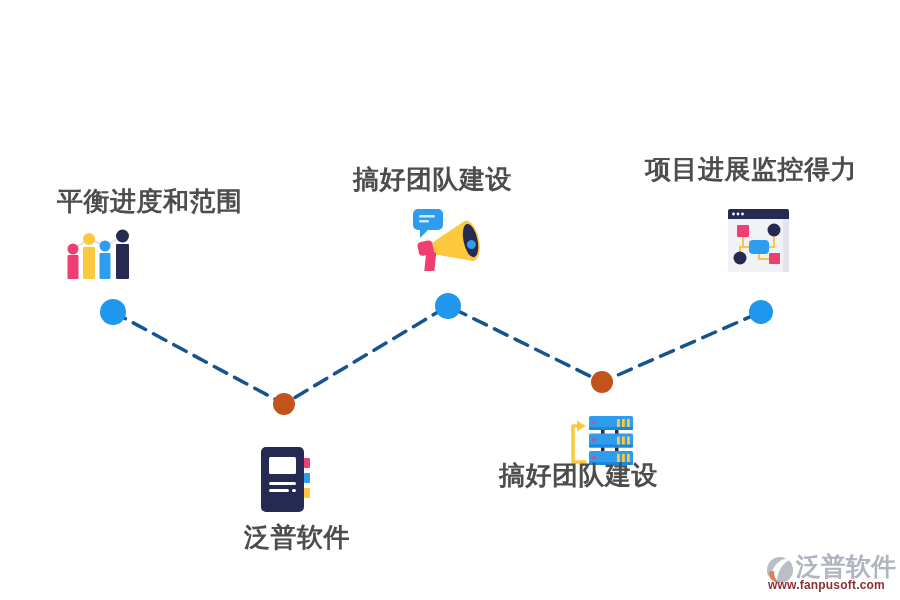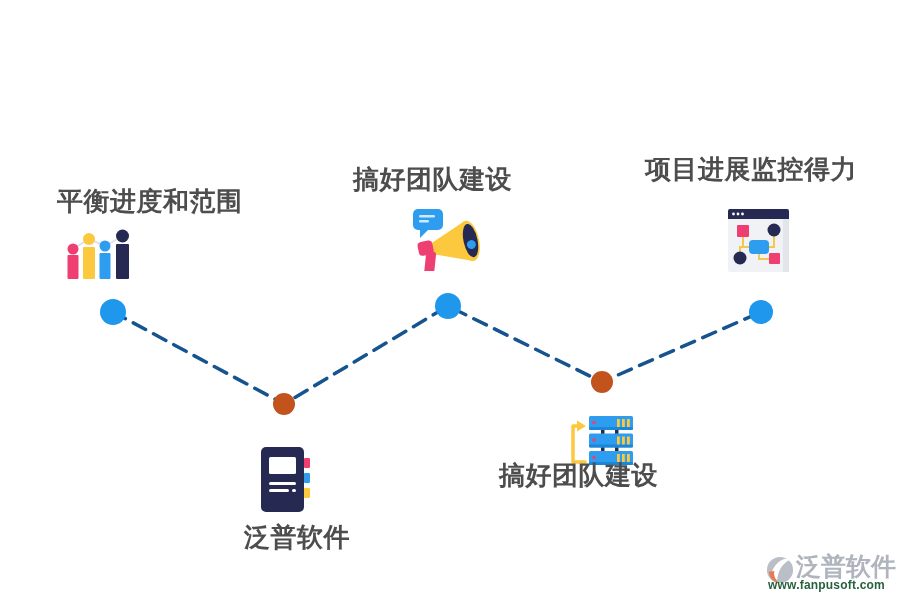--- a/index.html
+++ b/index.html
@@ -137,16 +137,16 @@
   </svg>
   <div class="ms-label" style="left:499px;top:461px">搞好团队建设</div>
 
   <div class="watermark">
     <svg class="wm-mark" width="28" height="30" viewBox="0 0 30 32">
       <circle cx="15" cy="16" r="14" fill="#b4b9c3"></circle>
       <path d="M5,23 C8,8 18,2 28,4 C18,8 13,16 12,27 Z" fill="#ffffff"></path>
       <path d="M3,18 C4,25 8,29 14,30 C9,25 8,21 9,17 Z" fill="#e4703f"></path>
     </svg>
     <div class="wm-brand" style="color: rgb(169, 174, 185);">泛普软件</div>
-    <div class="wm-url" style="color: #14532d;">www.fanpusoft.com</div>
+    <div class="wm-url" style="color: #7f1d1d;">www.fanpusoft.com</div>
   </div>
 
 </div>
 
 </body></html>

